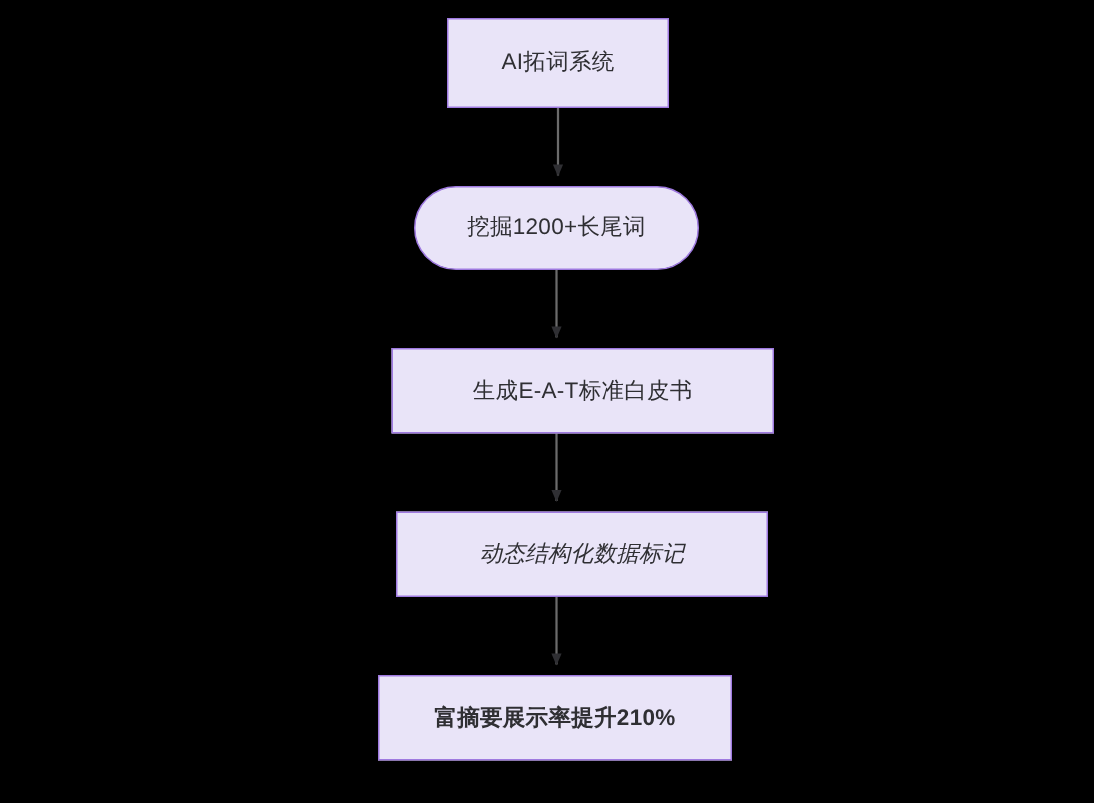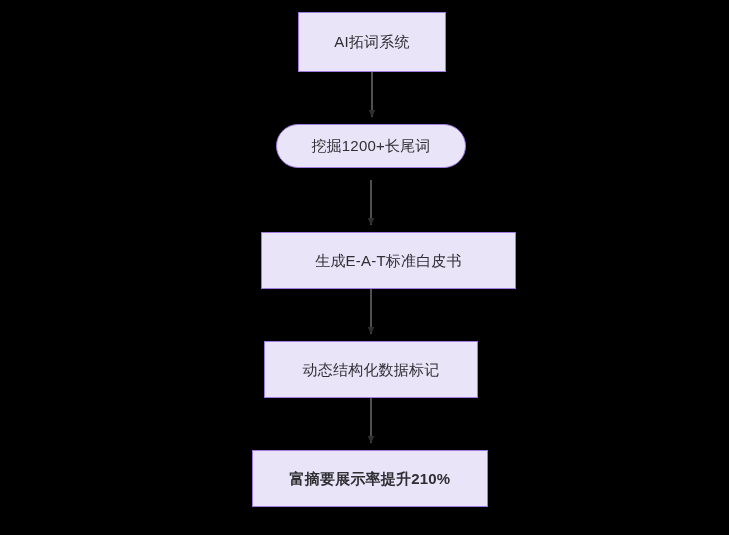--- a/index.html
+++ b/index.html
@@ -69,29 +69,29 @@
     </g>
     <g>
       <line x1="371" y1="398" x2="371" y2="443" stroke="#6b6b6b" stroke-width="1.5" marker-end="url(#arrowhead)"></line>
     </g>
   </svg>
 
   <div class="node" id="node-n1" style="left:298px; top:12px; width:148px; height:60px;">
     <span class="node-label">AI拓词系统</span>
   </div>
 
-  <div class="node" id="node-n2" style="left:276px; top:124px; width:190px; height:44px;border-radius:28px;">
+  <div class="node" id="node-n2" style="left:276px; top:124px; width:190px; height:56px;border-radius:28px;">
     <span class="node-label">挖掘1200+长尾词</span>
   </div>
 
   <div class="node" id="node-n3" style="left:261px; top:232px; width:255px; height:57px;">
     <span class="node-label">生成E-A-T标准白皮书</span>
   </div>
 
-  <div class="node" id="node-n4" style="left:264px; top:341px; width:214px; height:57px;">
+  <div class="node" id="node-n4" style="left:264px; top:341px; width:248px; height:57px;font-style:italic;">
     <span class="node-label">动态结构化数据标记</span>
   </div>
 
   <div class="node" id="node-n5" style="left:252px; top:450px; width:236px; height:57px;font-weight:bold;">
     <span class="node-label">富摘要展示率提升210%</span>
   </div>
 
 </div>
 
 </body></html>

